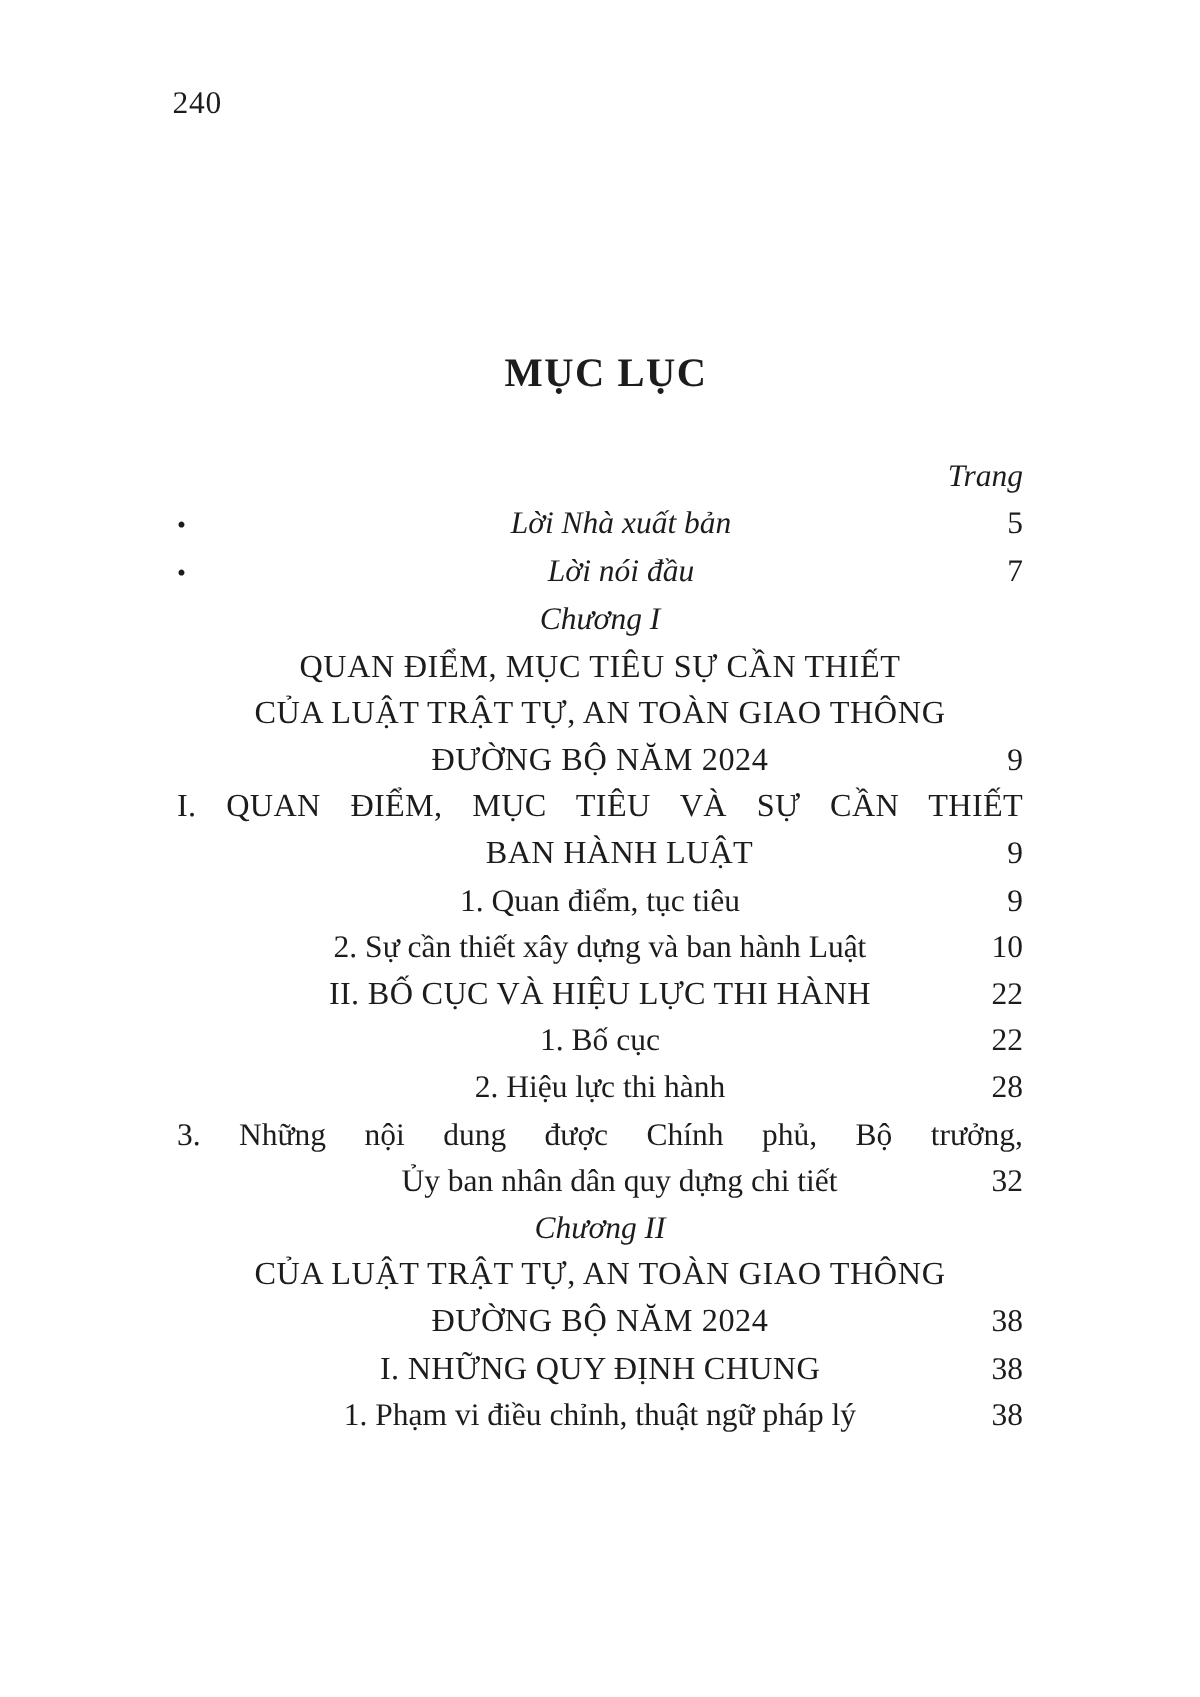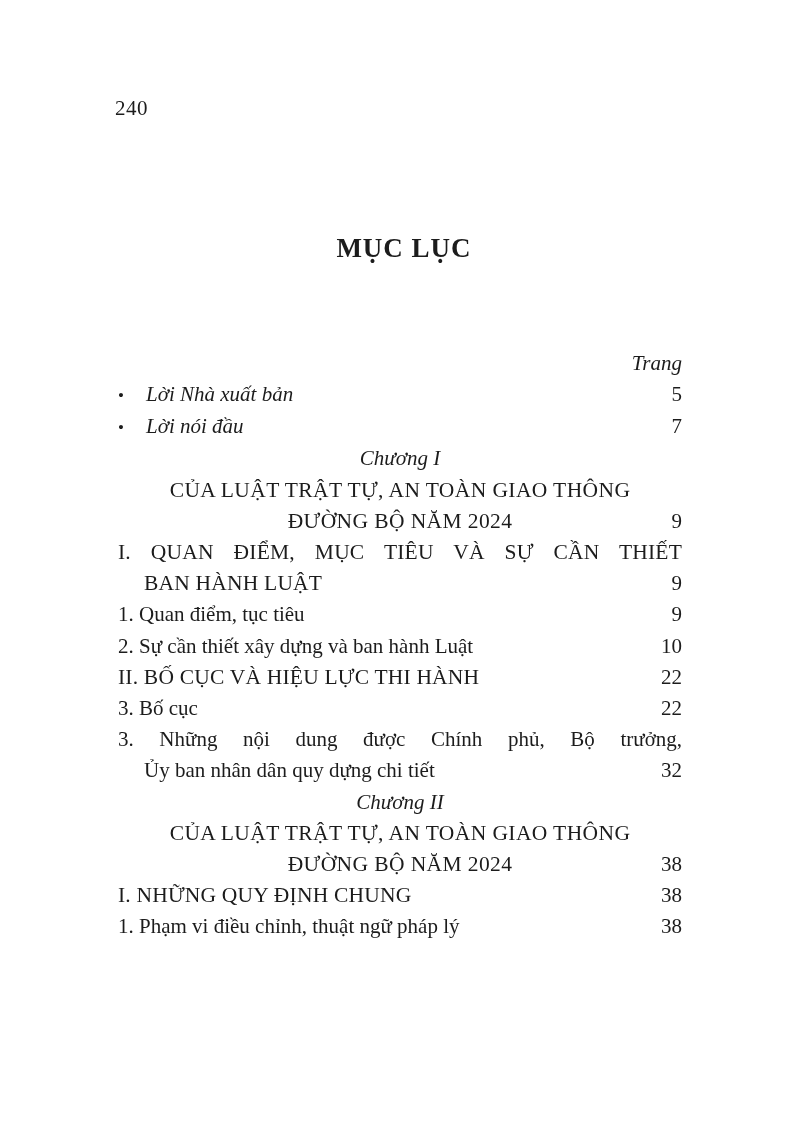--- a/index.html
+++ b/index.html
@@ -14,21 +14,20 @@
     color: var(--ink, #1c1c1c);
     font-family: "Liberation Serif", "DejaVu Serif", serif;
     overflow: hidden;
   }
   .folio {
     position: absolute;
     left: 115px;
     top: 56px;
     font-size: 21px;
     letter-spacing: 0.5px;
-    margin-top: 40px;
   }
   .toc-title {
     position: absolute;
     top: 233px;
     left: 4px;
     width: 100%;
     margin: 0;
     text-align: center;
     font-size: 27px;
     font-weight: bold;
@@ -38,37 +37,37 @@
     position: absolute;
     left: 118px;
     top: 302px;
     width: 564px;
   }
   .trang {
     text-align: right;
     font-style: italic;
     font-size: 21px;
     line-height: 31px;
-    margin-top: 46px;
   }
   .row {
     position: relative;
     display: flex;
     align-items: baseline;
     font-size: 21px;
     line-height: 31.2px;
   }
   .row .bullet {
     flex: 0 0 28px;
     font-size: 17px;
   }
   .row .text {
     flex: 1 1 auto;
     min-width: 0;
     white-space: nowrap;
+    text-align: center;
   }
   .row .page-num {
     position: absolute;
     right: 0;
     top: 0;
     line-height: inherit;
   }
   
   .k-bullet .text       { font-style: italic; }
   .k-chapter-label .text{ text-align: center; font-style: italic; }
@@ -101,20 +100,25 @@
     <span class="text">Lời nói đầu</span>
     <span class="page-num">7</span>
   </div>
       <div class="row k-chapter-label">
 
     <span class="text">Chương I</span>
 
   </div>
       <div class="row k-chapter-line">
 
+    <span class="text">QUAN ĐIỂM, MỤC TIÊU SỰ CẦN THIẾT</span>
+
+  </div>
+      <div class="row k-chapter-line">
+
     <span class="text">CỦA LUẬT TRẬT TỰ, AN TOÀN GIAO THÔNG</span>
 
   </div>
       <div class="row k-chapter-line">
 
     <span class="text">ĐƯỜNG BỘ NĂM 2024</span>
     <span class="page-num">9</span>
   </div>
       <div class="row k-section justify">
 
@@ -136,22 +140,27 @@
     <span class="text">2. Sự cần thiết xây dựng và ban hành Luật</span>
     <span class="page-num">10</span>
   </div>
       <div class="row k-section">
 
     <span class="text">II. BỐ CỤC VÀ HIỆU LỰC THI HÀNH</span>
     <span class="page-num">22</span>
   </div>
       <div class="row k-item">
 
-    <span class="text">3. Bố cục</span>
+    <span class="text">1. Bố cục</span>
     <span class="page-num">22</span>
+  </div>
+      <div class="row k-item">
+
+    <span class="text">2. Hiệu lực thi hành</span>
+    <span class="page-num">28</span>
   </div>
       <div class="row k-item justify">
 
     <span class="text">3. Những nội dung được Chính phủ, Bộ trưởng,</span>
 
   </div>
       <div class="row k-item indent">
 
     <span class="text">Ủy ban nhân dân quy dựng chi tiết</span>
     <span class="page-num">32</span>

